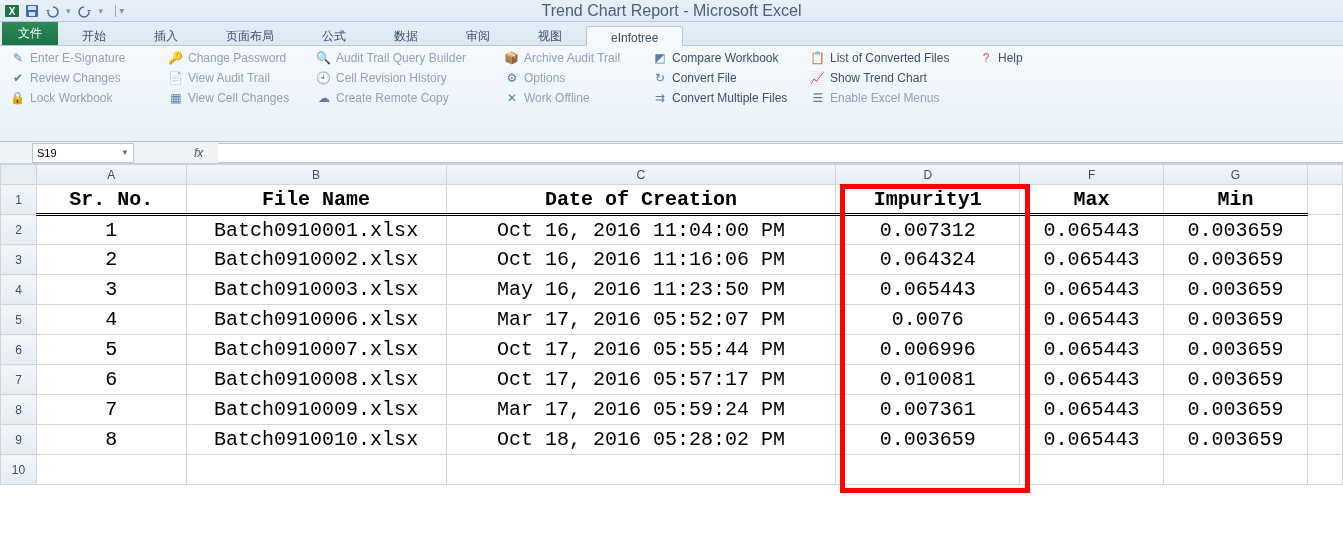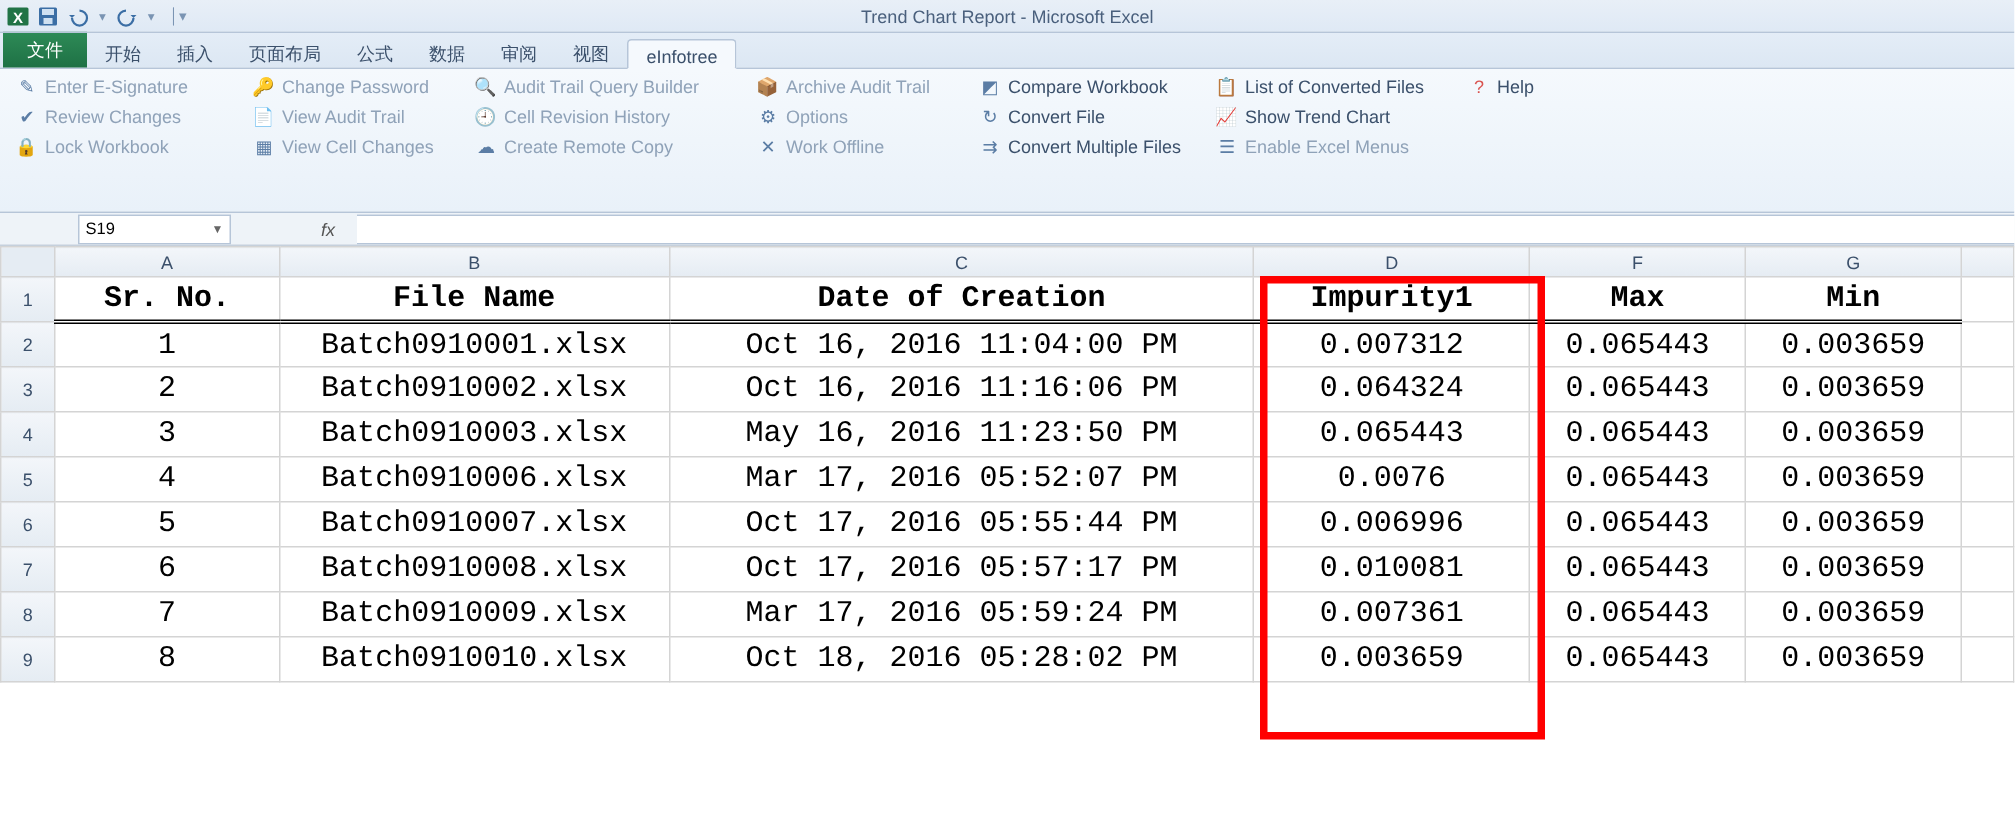--- a/index.html
+++ b/index.html
@@ -3,41 +3,41 @@
 <meta charset="utf-8">
 <style>
 * { margin:0; padding:0; box-sizing:border-box; }
 body { font-family:"Microsoft YaHei","Segoe UI",Tahoma,sans-serif; font-size:12px; background:#fff; width:1343px; height:544px; overflow:hidden; position:relative; }
 
 
 .titlebar { height:22px; background:linear-gradient(#e8eff7,#dfe9f5); display:flex; align-items:center; position:relative; border-bottom:1px solid #b6c5d8; }
 .titlebar .qat { display:flex; align-items:center; gap:4px; padding-left:4px; }
 .titlebar .qat .ic { width:16px; height:16px; display:flex; align-items:center; justify-content:center; font-size:11px; color:#3b6ea5; }
 .titlebar .qat .sep { color:#7a94b3; font-size:9px; padding:0 2px; }
-.titlebar .title { position:absolute; left:50%; transform:translateX(-50%); color:#4a607d; font-size:12px; }
+.titlebar .title { position:absolute; left:50%; transform:translateX(-50%); color:#4a607d; font-size:16px; }
 
 
 .ribbontabs { height:24px; background:linear-gradient(#e4edf7,#dce7f3); border-bottom:1px solid #b6c5d8; display:flex; align-items:flex-end; padding-left:0; }
 .ribbontabs .file { background:#1e7145; background:linear-gradient(#2e8b57,#1e7145); color:#fff; height:24px; line-height:24px; padding:0 16px; font-size:12px; border-radius:0; margin-left:2px;}
-.ribbontabs .tab { height:20px; line-height:22px; padding:0 12px; color:#3b506b; font-size:12px; cursor:pointer; }
+.ribbontabs .tab { height:20px; line-height:22px; padding:0 24px; color:#3b506b; font-size:12px; cursor:pointer; }
 .ribbontabs .tab.active { background:#f5f9fd; border:1px solid #b6c5d8; border-bottom:1px solid #f5f9fd; border-radius:3px 3px 0 0; margin-bottom:-1px; }
 
 
 .ribbon { height:96px; background:linear-gradient(#f5f9fd,#e9f1f9); border-bottom:1px solid #b6c5d8; display:flex; position:relative;}
 .group { display:flex; flex-direction:column; justify-content:space-between; padding:4px 10px 2px 10px; position:relative; }
 .group .rows { display:flex; flex-direction:column; gap:4px; }
 .group .row { display:flex; gap:18px; }
 .cmd { display:flex; align-items:center; gap:4px; color:#3b506b; font-size:12px; cursor:pointer; white-space:nowrap; }
 .cmd.disabled { color:#8fa2b8; }
 .cmd .gic { width:16px; height:16px; display:inline-flex; align-items:center; justify-content:center; font-size:12px; color:#5b7da5; }
 .grouplabel { text-align:center; color:#5b7390; font-size:11px; padding-top:4px; }
 
 
 .fxbar { height:22px; border-bottom:1px solid #c5d0dc; display:flex; align-items:center; background:#eef3f8;}
-.namebox { width:102px; height:20px; margin-left:52px; border:1px solid #b6c5d8; background:#fff; display:flex; align-items:center; justify-content:space-between; padding:0 4px; font-size:11px;}
+.namebox { width:102px; height:20px; margin-left:32px; border:1px solid #b6c5d8; background:#fff; display:flex; align-items:center; justify-content:space-between; padding:0 4px; font-size:11px;}
 .namebox .dd { font-size:8px; color:#666; }
 .fxlabel { width:24px; font-style:italic; color:#555; }
 .fxinput { flex:1; height:20px; border:1px solid #b6c5d8; background:#fff; border-left:none; border-right:none; }
 
 
 .gridwrap { position:relative; }
 .grid { border-collapse:collapse; table-layout:fixed; }
 .grid th, .grid td { border:1px solid #d4d4d4; font-size:12px; }
 .grid .colhdr { background:linear-gradient(#f3f6fa,#e5ecf3); color:#3b506b; font-weight:normal; text-align:center; height:20px; font-family:"Segoe UI",sans-serif;}
 .grid .rowhdr { background:linear-gradient(#f3f6fa,#e5ecf3); color:#3b506b; width:36px; text-align:center; font-weight:normal; height:30px; font-family:"Segoe UI",sans-serif;}
@@ -297,16 +297,26 @@
   <tr>
           <th class="rowhdr">9</th>
           <td class="datacell">8</td>
           <td class="datacell">Batch0910010.xlsx</td>
           <td class="datacell">Oct 18, 2016 05:28:02 PM</td>
           <td class="datacell">0.003659</td>
           <td class="datacell">0.065443</td>
           <td class="datacell">0.003659</td>
           <td class="datacell"></td>
         </tr>
+  <tr>
+          <th class="rowhdr">10</th>
+          <td class="datacell"></td>
+          <td class="datacell"></td>
+          <td class="datacell"></td>
+          <td class="datacell"></td>
+          <td class="datacell"></td>
+          <td class="datacell"></td>
+          <td class="datacell"></td>
+        </tr>
 </tbody>
     </table>
 <div class="redbox" style="left:840px; top:20px; width:190px; height:309px;"></div>
 </div>
 
 </body></html>

